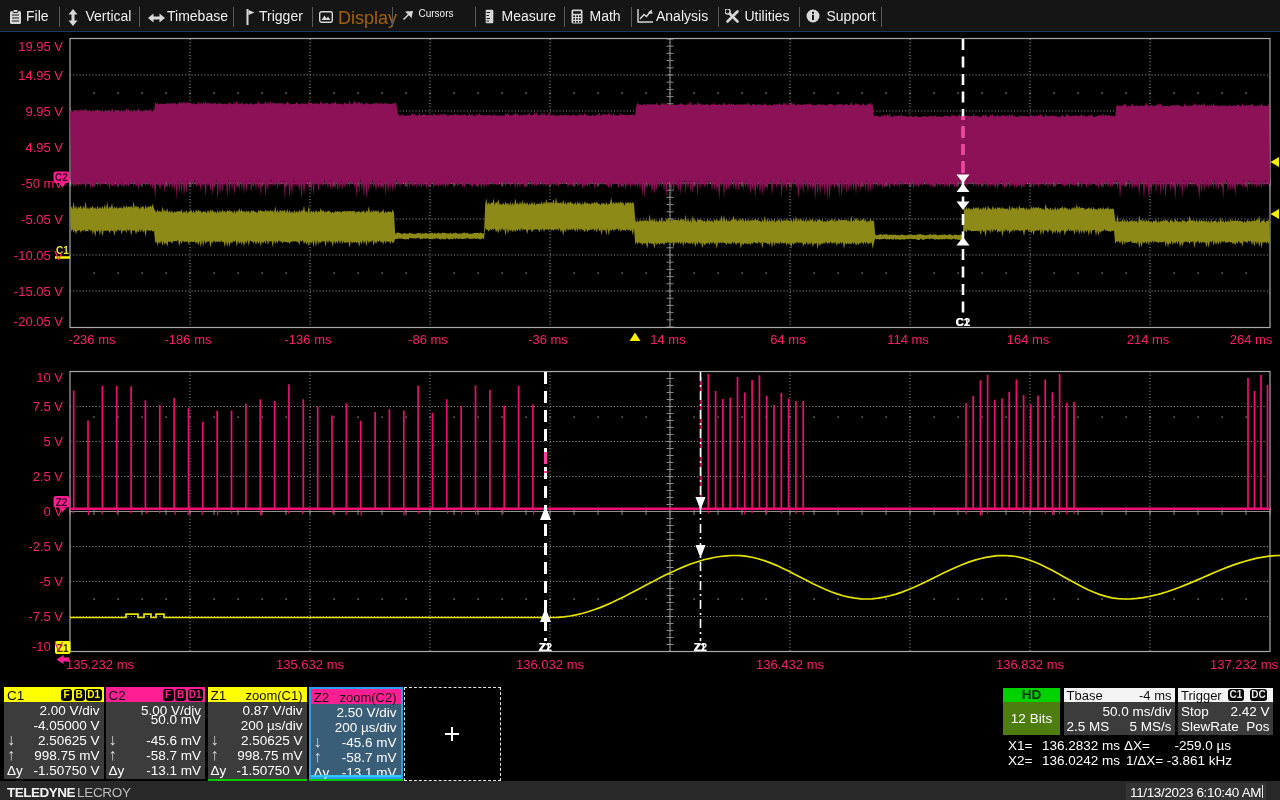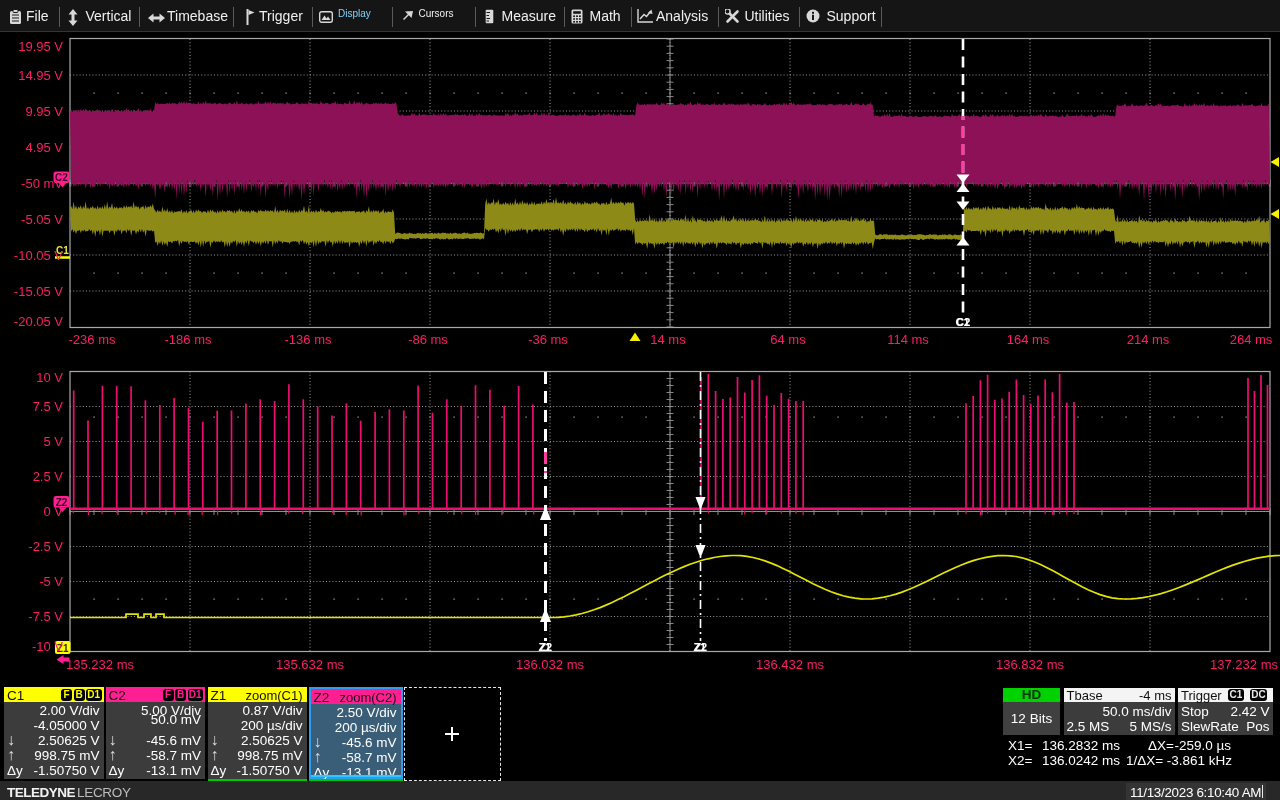--- a/index.html
+++ b/index.html
@@ -520,21 +520,21 @@
     <div style="position:absolute;left:167px;top:8px;font-size:14px;color:#f0f0f0">Timebase</div>
     <div style="position:absolute;left:246px;top:9px"><svg width="9" height="16" viewBox="0 0 9 16">
         <rect x="0.5" y="0" width="2" height="16" fill="#d8d8d8"></rect>
         <path d="M2.5 1 L8.5 3.5 L2.5 6 Z" fill="#d8d8d8"></path>
       </svg></div>
     <div style="position:absolute;left:259px;top:8px;font-size:14px;color:#f0f0f0">Trigger</div>
     <div style="position:absolute;left:318.5px;top:9px"><svg width="14" height="12" viewBox="0 0 14 12">
         <rect x="0.7" y="0.7" width="12.6" height="10.6" rx="2" fill="none" stroke="#d8d8d8" stroke-width="1.4"></rect>
         <path d="M2.5 9 L5.5 4.5 L7.5 7.5 L9 5.5 L11.5 9 Z" fill="#d8d8d8"></path>
       </svg></div>
-    <div style="position:absolute;left:338px;top:8px;font-size:10px;color:#7dd3fc">Display</div>
+    <div style="position:absolute;left:338px;top:8px;font-size:18px;color:#a16207">Display</div>
     <div style="position:absolute;left:401px;top:9px"><svg width="13" height="13" viewBox="0 0 13 13">
         <path d="M12 1 L10.5 8 L7.8 5.3 L3 10 L2 9 L6.8 4.3 L4 1.5 Z" fill="#d8d8d8"></path>
       </svg></div>
     <div style="position:absolute;left:418.5px;top:8px;font-size:10px;color:#f0f0f0">Cursors</div>
     <div style="position:absolute;left:485px;top:9px"><svg width="9" height="15" viewBox="0 0 9 15">
         <rect x="0.7" y="0.7" width="7.6" height="13.6" rx="1" fill="#d8d8d8"></rect>
         <line x1="1.5" y1="3.5" x2="5" y2="3.5" stroke="#161616"></line>
         <line x1="1.5" y1="6.5" x2="4" y2="6.5" stroke="#161616"></line>
         <line x1="1.5" y1="9.5" x2="5" y2="9.5" stroke="#161616"></line>
         <line x1="1.5" y1="12" x2="4" y2="12" stroke="#161616"></line>
@@ -689,21 +689,21 @@
       <span style="position:absolute;right:4px">-13.1 mV</span>
     </div>
     <div style="position:absolute;left:0;bottom:0;width:100%;height:2px;background:#2fc8ff"></div>
   </div>
 <div style="position:absolute;left:207.5px;top:779.2px;width:99px;height:1.8px;background:#00c800"></div>
 <div style="position:absolute;left:308.5px;top:779.2px;width:94px;height:1.8px;background:#00c800"></div>
 <div style="position:absolute;left:404px;top:686.5px;width:97px;height:94px;border:1.5px dashed #e8e8e8;background:#000">
     <div style="position:absolute;left:40px;top:45.5px;width:14px;height:2px;background:#fff"></div>
     <div style="position:absolute;left:46px;top:39.5px;width:2px;height:14px;background:#fff"></div>
   </div>
-<div style="position:absolute;left:1003px;top:687.5px;width:57px;height:47.5px;background:#404040">
+<div style="position:absolute;left:1003px;top:687.5px;width:57px;height:47.5px;background:#4d7c0f">
     <div style="position:absolute;left:0;top:0;width:100%;height:14.5px;background:#00d200;color:#003000;font-size:13.5px;font-weight:bold;text-align:center;line-height:14px">HD</div>
     <div style="position:absolute;left:0;top:14.5px;width:100%;height:33px;color:#fff;font-size:13.5px;text-align:center;line-height:33px">12 Bits</div>
   </div>
 <div style="position:absolute;left:1063.5px;top:687.5px;width:111px;height:47.5px;background:#3c3c3c">
     <div style="position:absolute;left:0;top:0;width:100%;height:14.5px;background:#f4f4f4">
       <span style="position:absolute;left:3px;top:0.5px;font-size:13px;color:#111">Tbase</span>
       <span style="position:absolute;right:3px;top:0.5px;font-size:13px;color:#111">-4 ms</span>
     </div>
     <div style="position:absolute;right:3px;top:16px;font-size:13.5px;color:#fff">50.0 ms/div</div>
     <div style="position:absolute;left:3px;top:31.5px;font-size:13.5px;color:#fff">2.5 MS</div>
@@ -716,21 +716,21 @@
       <div style="position:absolute;left:72px;top:1.5px;width:17px;height:12px;background:#000;border-radius:3px;color:#e8e8e8;font-size:10px;font-weight:bold;text-align:center;line-height:12px">DC</div>
     </div>
     <div style="position:absolute;left:3px;top:16px;font-size:13.5px;color:#fff">Stop</div>
     <div style="position:absolute;right:3px;top:16px;font-size:13.5px;color:#fff">2.42 V</div>
     <div style="position:absolute;left:3px;top:31.5px;font-size:13.5px;color:#fff">SlewRate</div>
     <div style="position:absolute;right:3px;top:31.5px;font-size:13.5px;color:#fff">Pos</div>
   </div>
 <div style="position:absolute;left:1008px;top:738px;width:272px;height:15px;color:#fff;font-size:13.5px">
     <span style="position:absolute;left:0">X1=</span>
     <span style="position:absolute;left:34px">136.2832 ms</span>
-    <span style="position:absolute;left:140px">ΔX=</span>
+    <span style="position:absolute;left:116px">ΔX=</span>
     <span style="position:absolute;right:49px">-259.0 µs</span>
   </div>
 <div style="position:absolute;left:1008px;top:753px;width:272px;height:15px;color:#fff;font-size:13.5px">
     <span style="position:absolute;left:0">X2=</span>
     <span style="position:absolute;left:34px">136.0242 ms</span>
     <span style="position:absolute;left:118px">1/ΔX=</span>
     <span style="position:absolute;right:48px">-3.861 kHz</span>
   </div>
 <div style="position:absolute;left:0;top:780.5px;width:1280px;height:19.5px;background:#282828">
     <span style="position:absolute;left:7px;top:4.5px;font-size:13.5px;font-weight:bold;color:#f2f2f2;letter-spacing:-0.5px">TELEDYNE</span>

